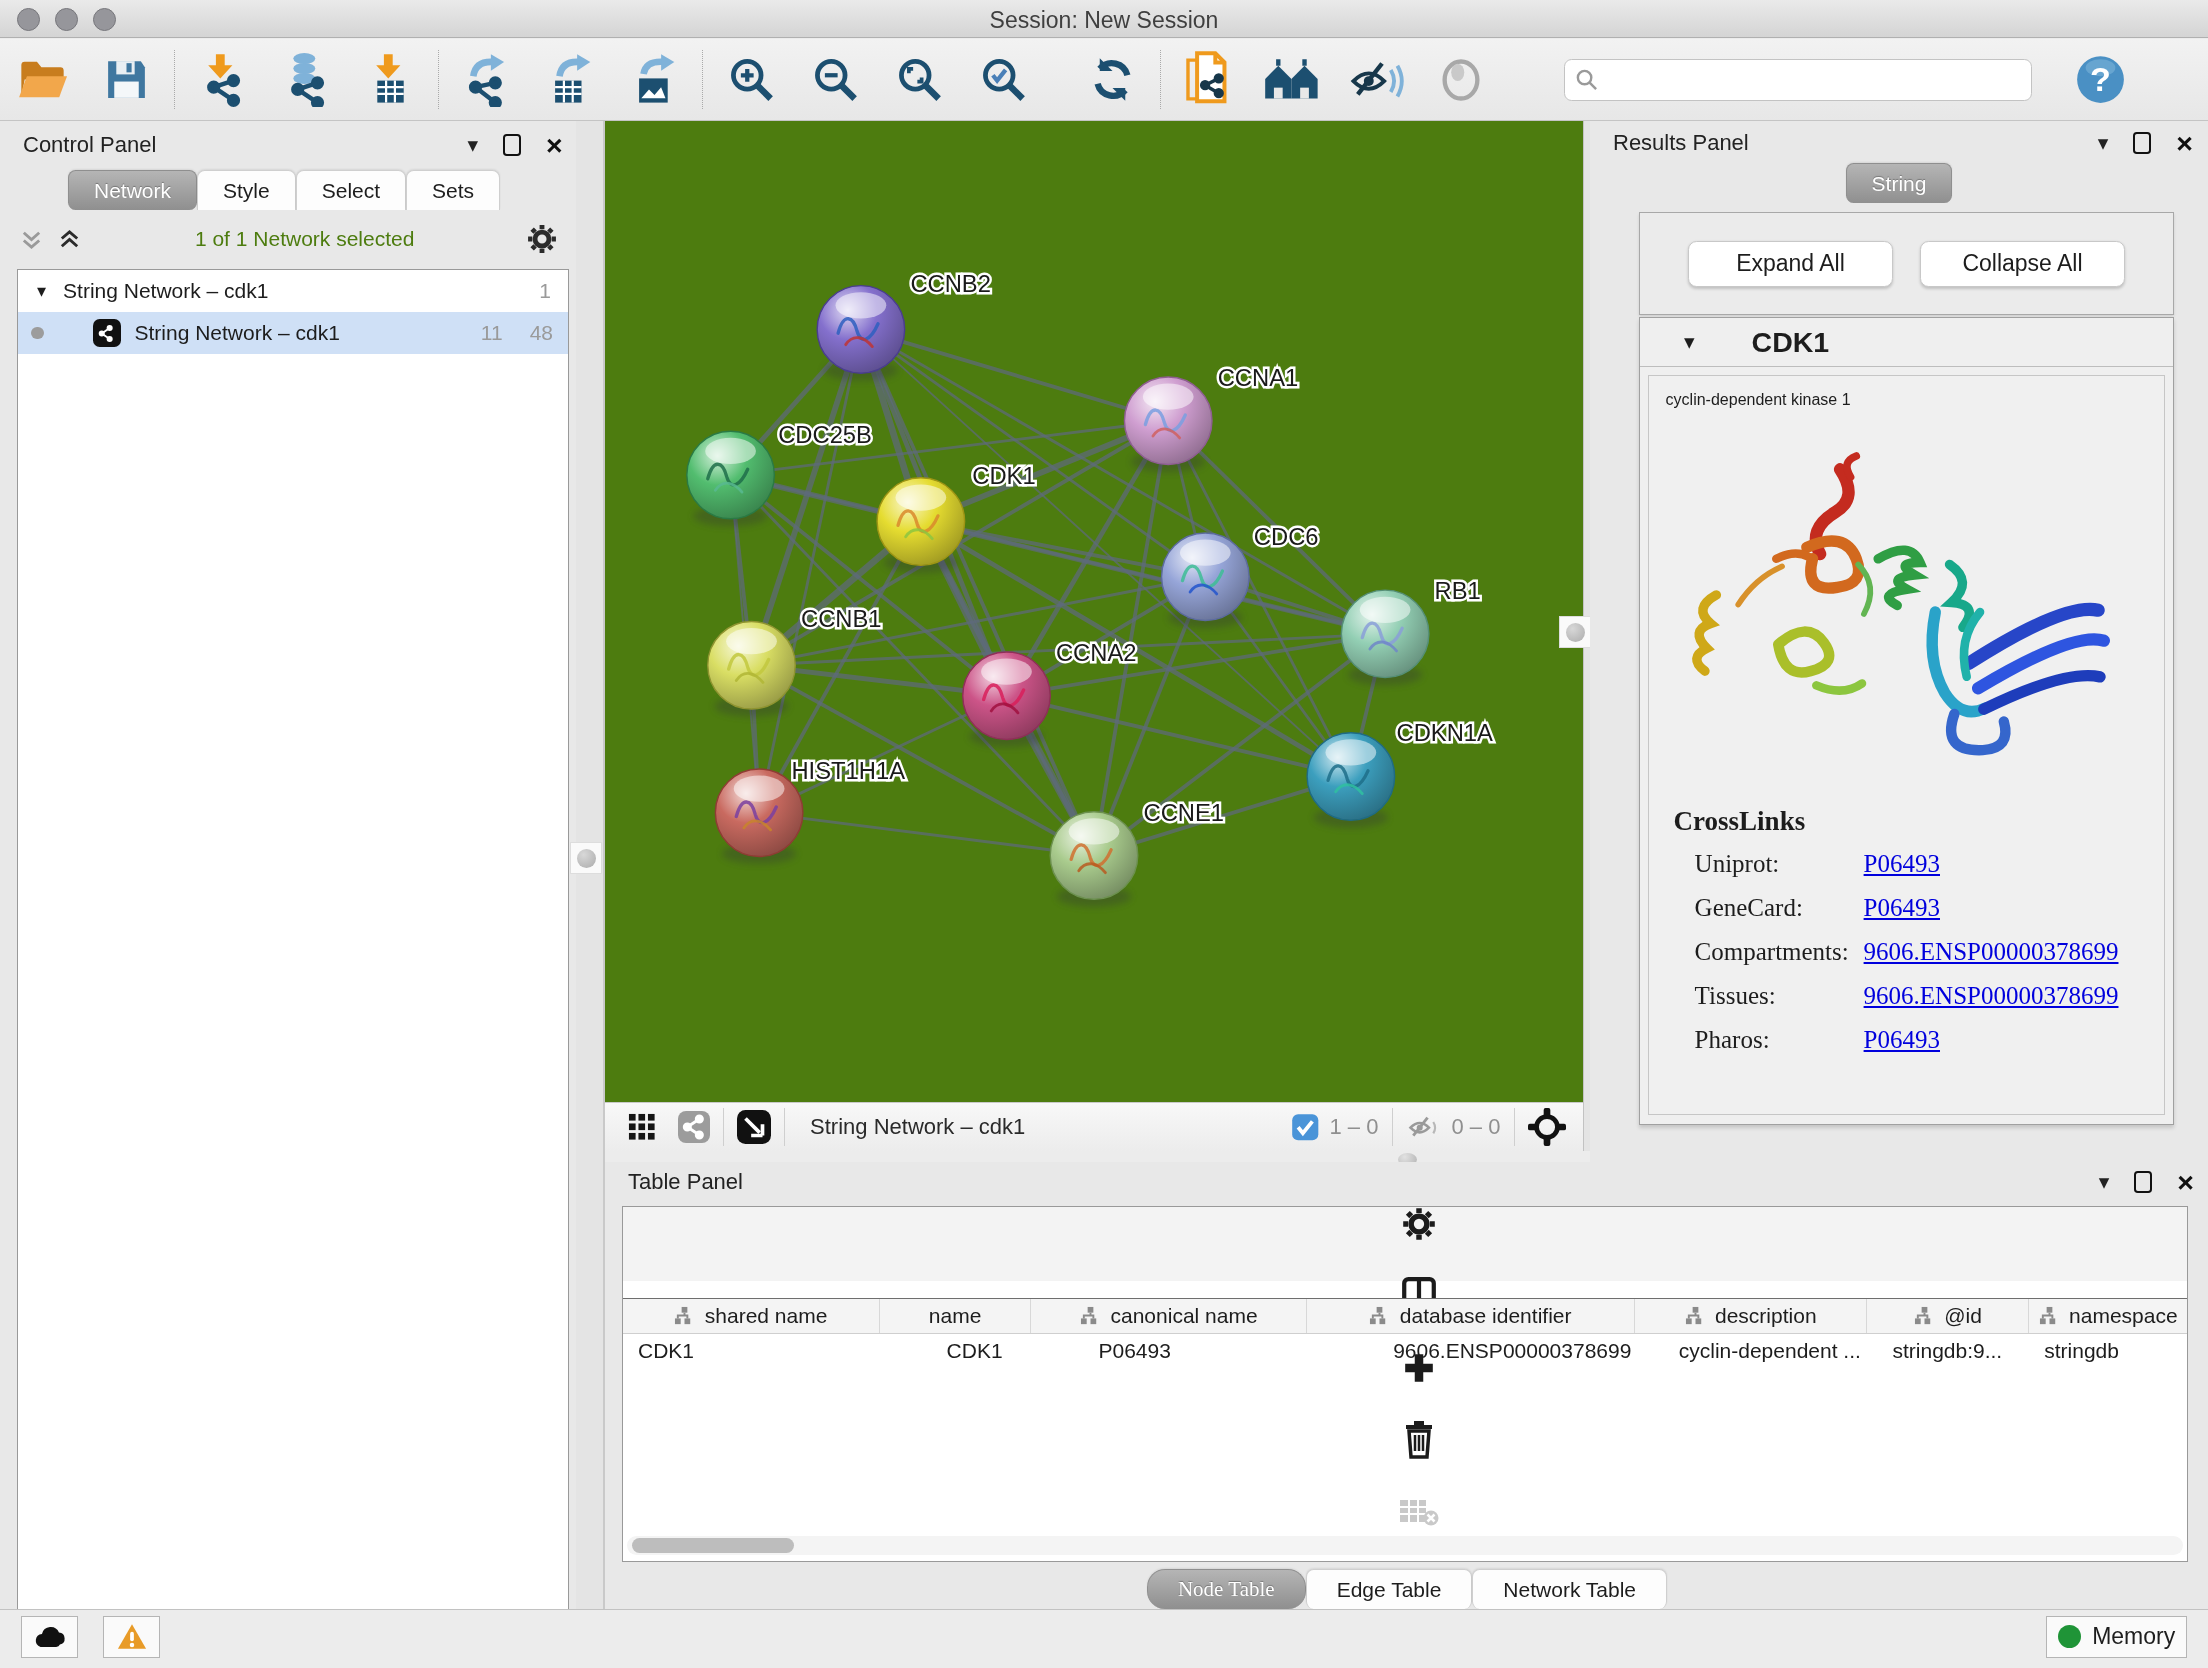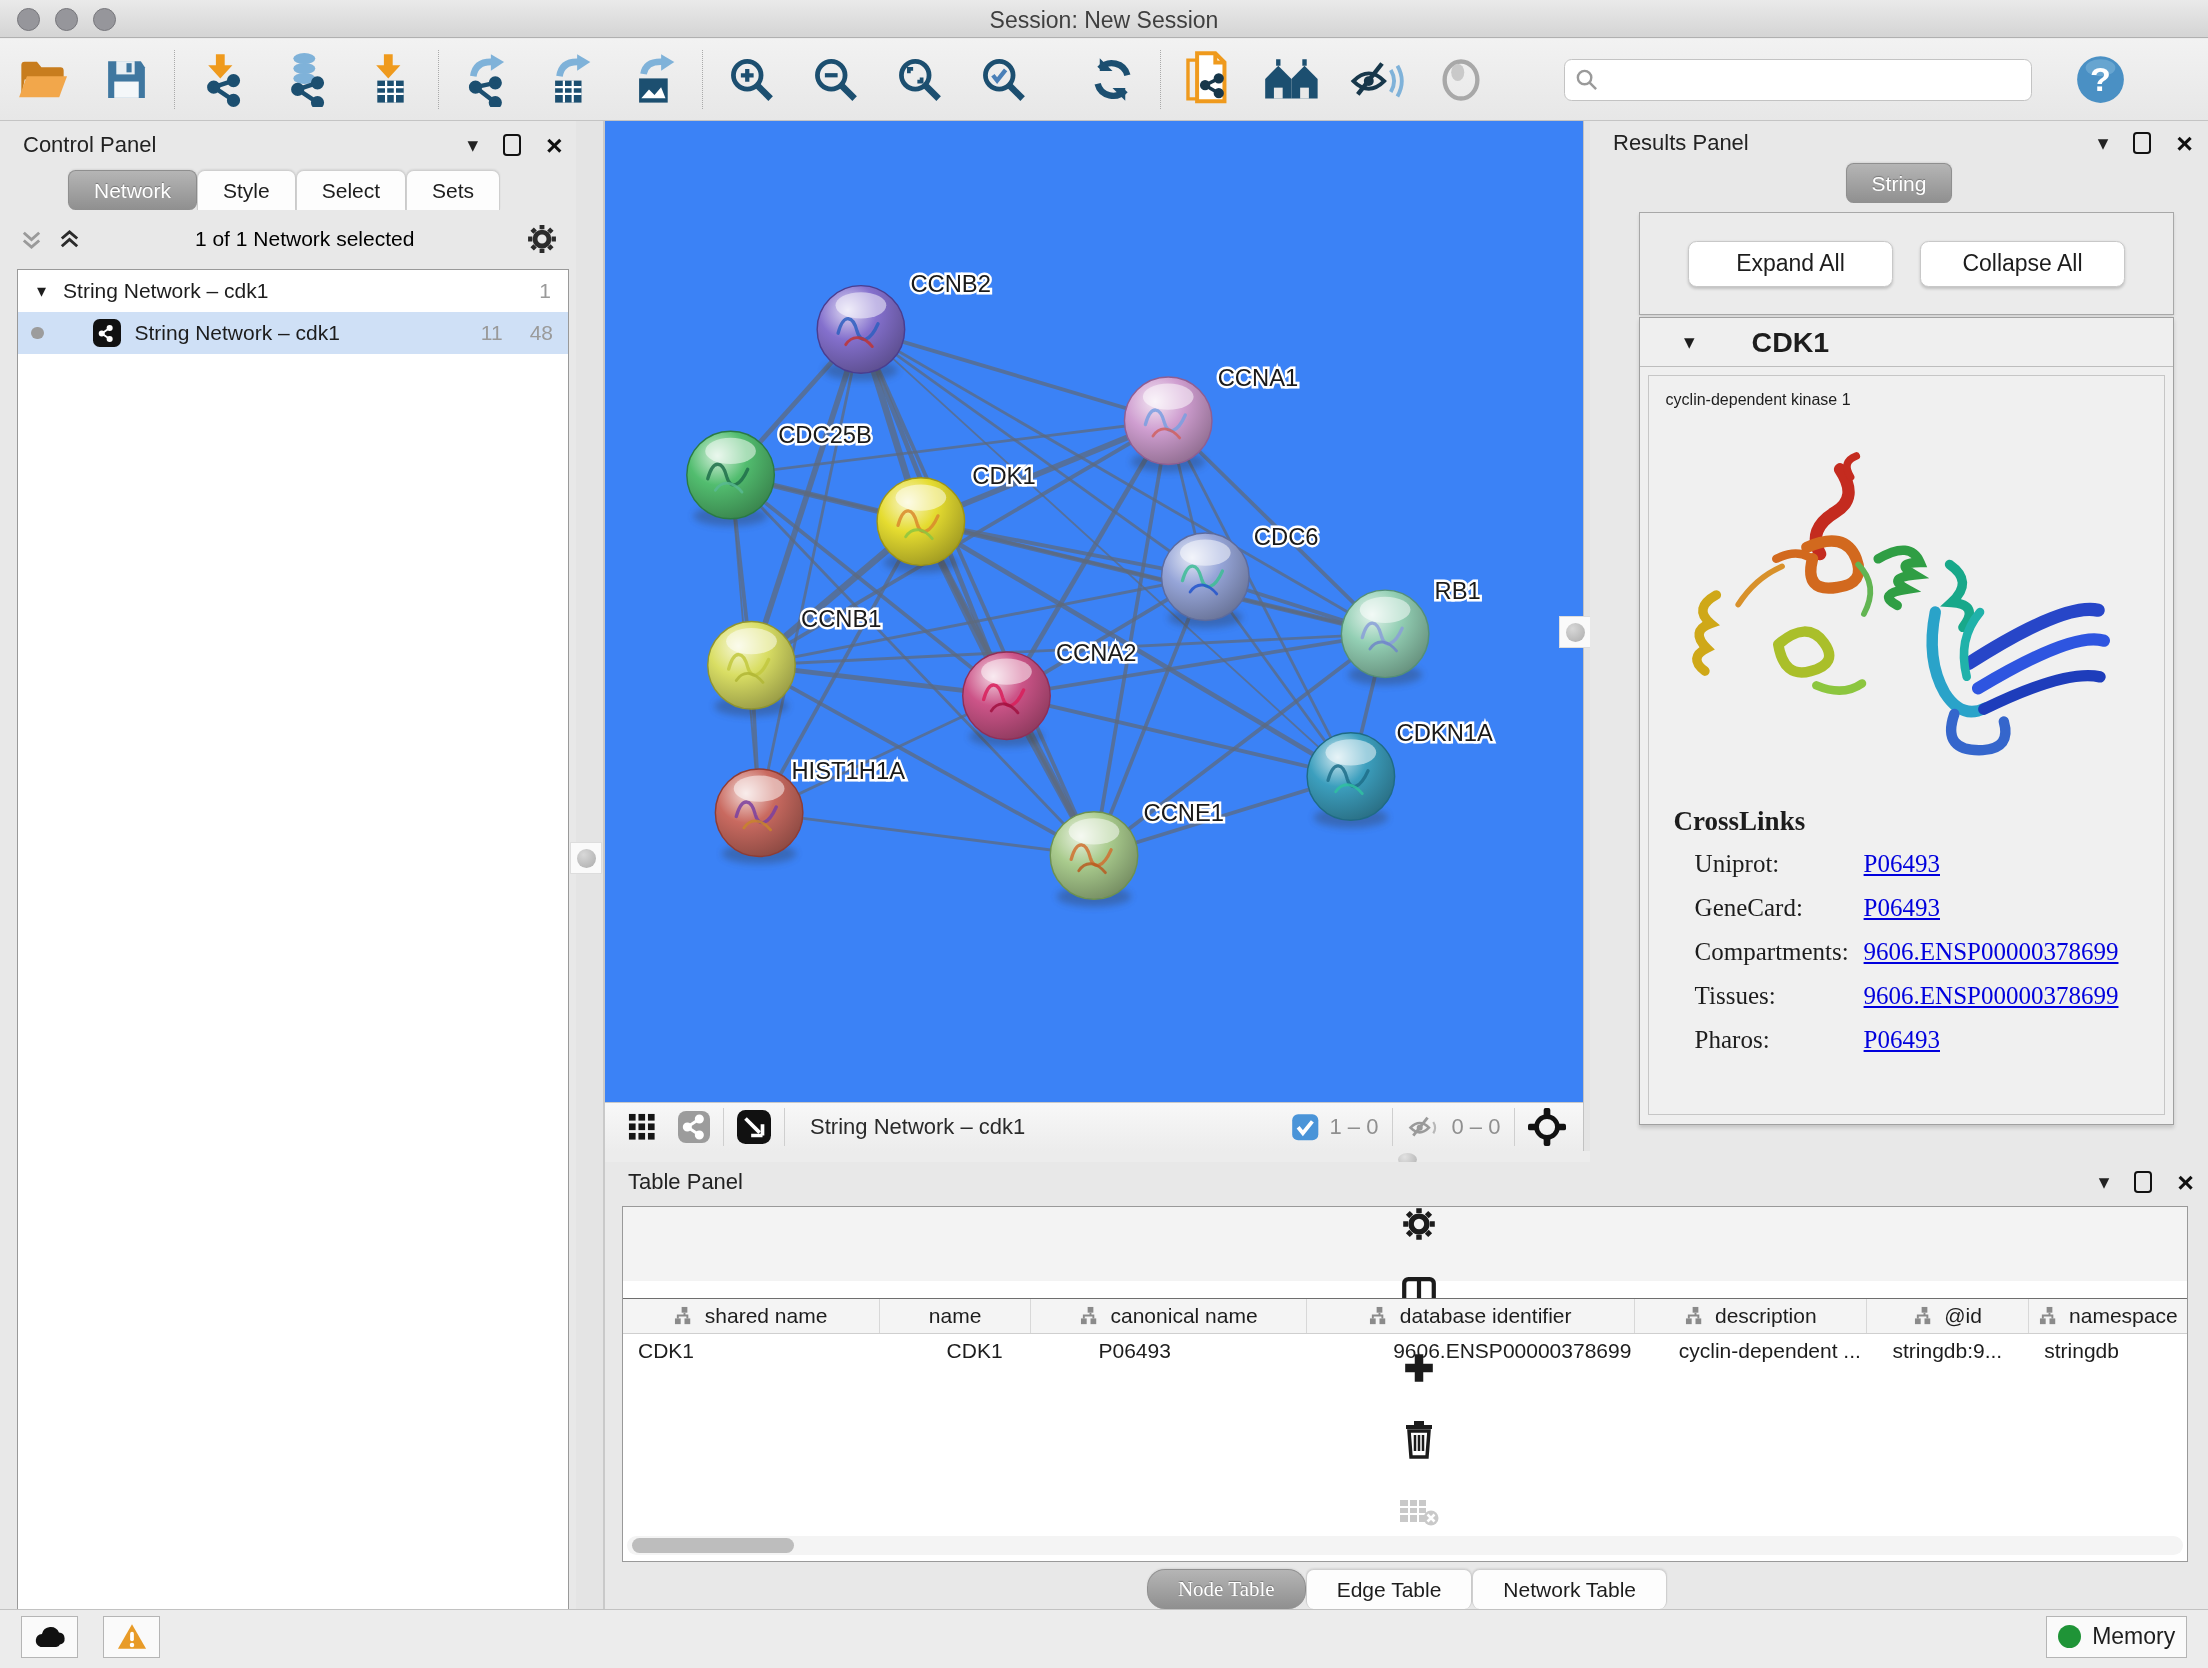--- a/index.html
+++ b/index.html
@@ -39,41 +39,41 @@
   #cp-header { position:absolute; left:23px; right:13.3px; top:9.5px; display:flex; justify-content:space-between; align-items:center; }
   .tabrow { position:absolute; display:flex; }
   .tab { height:40px; padding:0 25px; display:flex; align-items:center; justify-content:center;
     font-size:21px; background:#fdfdfd; border:1px solid #cfcfcf; border-bottom:none;
     border-radius:7.6px 7.6px 0 0; color:#1d1d1d; box-shadow:0 -1px 1.9px rgba(0,0,0,.08); }
   .tab.sel { background:linear-gradient(#b5b5b5,#8f8f8f); color:#fff; border-color:#8f8f8f;
     border-radius:7.6px; text-shadow:0 -1px 1px rgba(0,0,0,.3); }
   #cp-tabs { left:68px; top:49px; }
   #cp-statusrow { position:absolute; left:19px; right:19px; top:97px; height:42px;
     display:flex; align-items:center; }
-  #cp-status { flex:1; text-align:center; font-size:21px; color:#000000; }
+  #cp-status { flex:1; text-align:center; font-size:21px; color:#4d7c0f; }
   #cp-box { position:absolute; left:17px; top:148px; width:552px; height:1432px;
     background:#fff; border:1.9px solid #999; }
   .tree-row { position:relative; height:42px; display:flex; align-items:center; font-size:21px; }
   .tree-row.sel { background:#cfe0f6; }
   .tr-count { color:#9a9a9a; }
   .share-badge { width:28.5px; height:28.5px; border-radius:6.7px; background:#111;
     display:flex; align-items:center; justify-content:center; }
   .dot-gray { width:12.4px; height:12.4px; border-radius:50%; background:#9c9c9c; }
 
   
   .vsplit { position:absolute; background:#e4e4e4; }
   .grip { position:absolute; width:32px; height:32px; background:#fafafa; border:1px solid #ddd;
     display:flex; align-items:center; justify-content:center; }
   .grip i { width:19px; height:19px; border-radius:50%;
     background:radial-gradient(circle at 35% 30%, #d8d8d8, #ababab); display:block; }
   .hgrip { position:absolute; width:19px; height:13.3px; border-radius:50%;
     background:radial-gradient(circle at 35% 30%, #e2e2e2, #b4b4b4); }
 
   
-  #network-area { position:absolute; left:605px; top:121px; width:978px; height:1030px; background:#3b82f6; }
+  #network-area { position:absolute; left:605px; top:121px; width:978px; height:1030px; background:#4d7c0f; }
   #net-footer { position:absolute; left:0; top:981px; width:978px; height:49px;
     background:linear-gradient(#f8f8f8,#ececec); border-top:1px solid #c9c9c9;
     display:flex; align-items:center; }
   .fsep { width:0; height:38px; border-left:1px solid #cfcfcf; margin:0 13.3px; }
   .fbtn { display:flex; align-items:center; justify-content:center; }
   #net-footer .title { font-size:22px; color:#2a2a2a; margin-left:11.4px; flex:0 0 auto; }
   .count-gray { font-size:22px; color:#8f8f8f; margin-left:9.5px; }
 
   
   #results-panel { position:absolute; left:1590px; top:121px; width:618px; height:1041px; background:#e8e8e8; }

